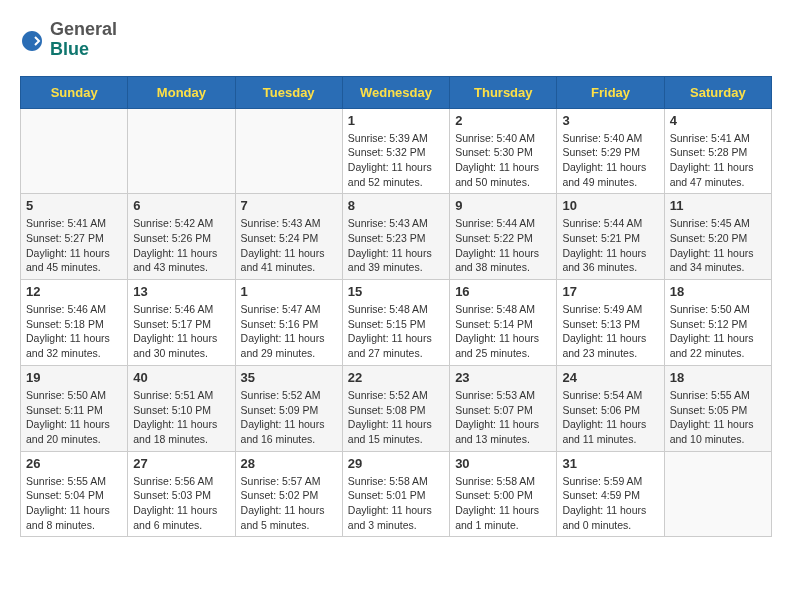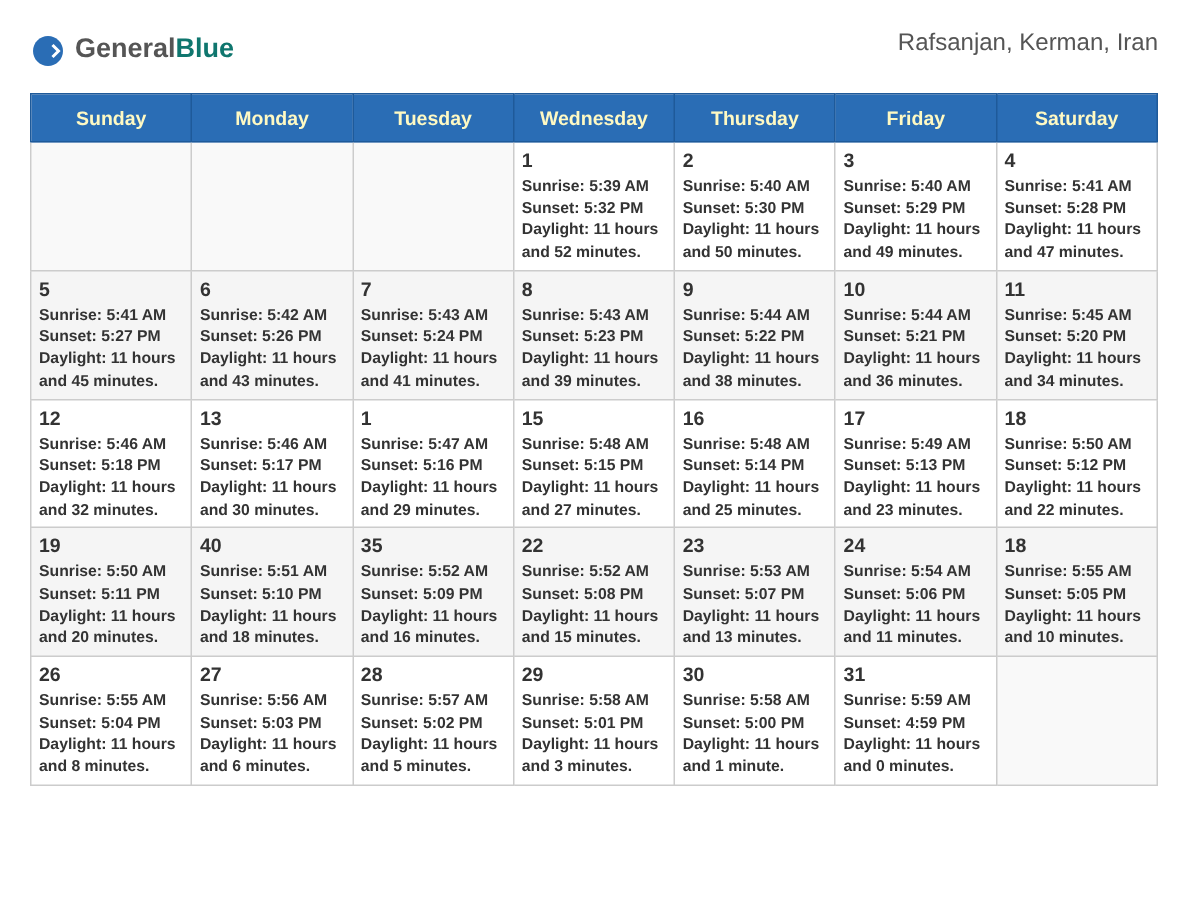--- a/index.html
+++ b/index.html
@@ -15,21 +15,21 @@
       justify-content: space-between;
       align-items: flex-start;
       margin-bottom: 16px;
     }
     .logo {
       display: flex;
       align-items: center;
     }
     .logo-text {
       display: flex;
-      flex-direction: row;
+      flex-direction: column;
       font-size: 18px;
       font-weight: bold;
       line-height: 1.1;
     }
     .logo-general { color: #555; }
     .logo-blue { color: #0f766e; }
     .logo-icon {
       width: 24px;
       height: 24px;
       margin-right: 6px;
@@ -47,21 +47,21 @@
       font-size: 16px;
       color: #555;
     }
     .calendar {
       width: 100%;
       border-collapse: collapse;
       border: 1px solid #ccc;
     }
     .calendar th {
       background: #2a6db5;
-      color: #fef9c3;
+      color: #fde047;
       text-align: center;
       padding: 8px 4px;
       font-size: 13px;
       border: 1px solid #1e5a9a;
     }
     .calendar td {
       border: 1px solid #ccc;
       vertical-align: top;
       padding: 4px 5px;
       width: calc(100% / 7);
@@ -79,39 +79,37 @@
     .day-number {
       font-size: 13px;
       font-weight: bold;
       margin-bottom: 3px;
       color: #333;
     }
     .day-info {
       font-size: 10.5px;
       color: #333;
       line-height: 1.4;
-      font-weight: bold;
     }
   </style>
 </head>
 <body>
 
 <div class="header">
   <div class="logo">
     <svg class="logo-icon" viewBox="0 0 24 24">
       <path d="M12 2C6.48 2 2 6.48 2 12s4.48 10 10 10 10-4.48 10-10S17.52 2 12 2z" fill="#2a6db5"></path>
       <path d="M15 8l4 4-4 4" fill="none" stroke="#fff" stroke-width="2"></path>
     </svg>
     <div class="logo-text">
       <span class="logo-general">General</span>
       <span class="logo-blue">Blue</span>
     </div>
   </div>
   <div class="title-section">
-    <div class="subtitle">Rafsanjan, Kerman, Iran</div>
   </div>
 </div>
 
 <table class="calendar">
   <thead>
     <tr>
     <th>Sunday</th>
         <th>Monday</th>
         <th>Tuesday</th>
         <th>Wednesday</th>

